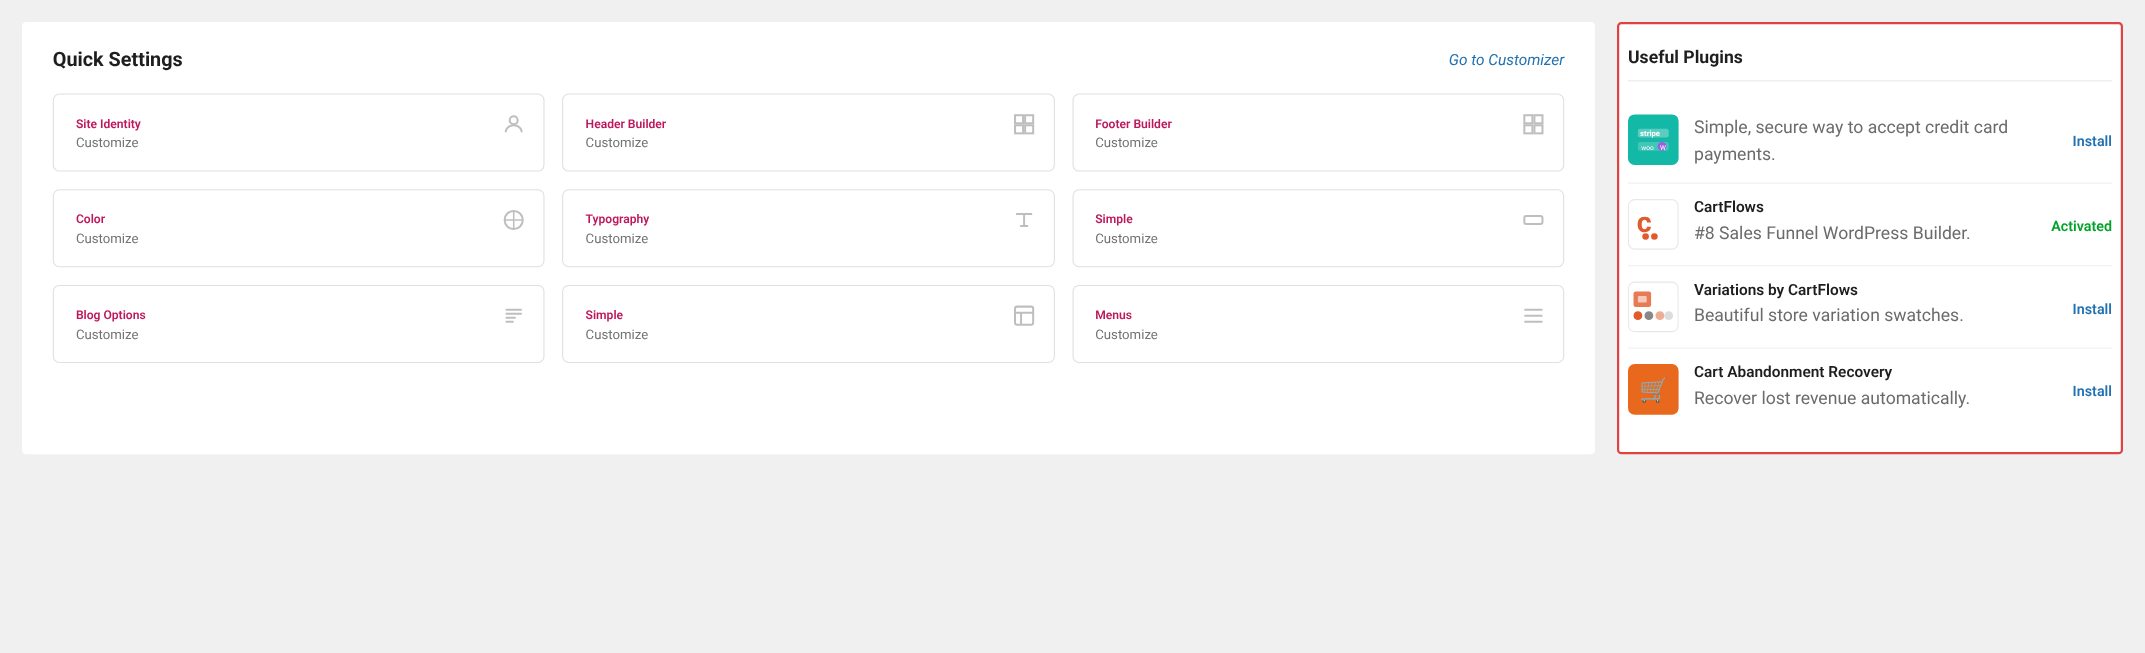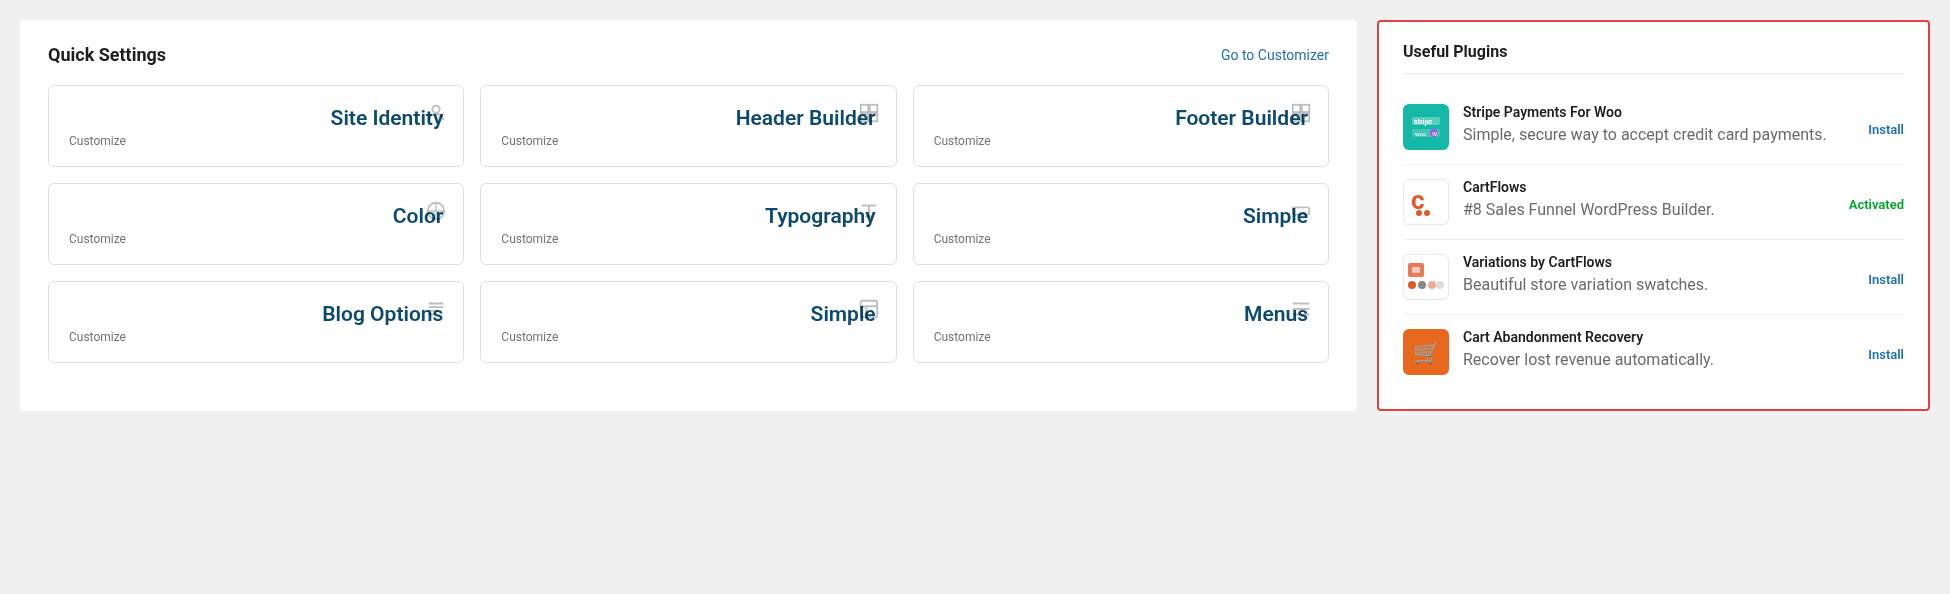--- a/index.html
+++ b/index.html
@@ -30,66 +30,66 @@
     .quick-settings-title {
       font-size: 18px;
       font-weight: 700;
       color: #1e1e1e;
     }
     .go-to-customizer {
       color: #2271b1;
       text-decoration: none;
       font-size: 14px;
       cursor: pointer;
+      font-style: italic;
     }
     .grid {
       display: grid;
       grid-template-columns: repeat(3, 1fr);
       gap: 16px;
     }
     .grid-item {
       border: 1px solid #e0e0e0;
       border-radius: 6px;
       padding: 20px 20px 18px;
       position: relative;
       cursor: pointer;
       background: #fff;
       transition: border-color 0.2s;
     }
     .grid-item-title {
-      font-size: 21px;
+      font-size: 11px;
       font-weight: 600;
-      color: #0c4a6e;
+      color: #be185d;
       margin-bottom: 4px;
-      text-align: right;
     }
     .grid-item-sub {
       font-size: 12px;
       color: #737373;
     }
     .grid-item-icon {
       position: absolute;
       top: 16px;
       right: 16px;
       width: 22px;
       height: 22px;
       opacity: 0.25;
     }
     .grid-item-icon svg {
       width: 22px;
       height: 22px;
     }
 
     
     .useful-plugins {
-      width: 553px;
+      width: 460px;
       background: #fff;
       border-radius: 4px;
       border: 2px solid #e04141;
-      padding: 20px 24px;
+      padding: 20px 8px;
       flex-shrink: 0;
     }
     .useful-plugins-title {
       font-size: 16px;
       font-weight: 700;
       color: #1e1e1e;
       margin-bottom: 16px;
       padding-bottom: 12px;
       border-bottom: 1px solid #e8e8e8;
     }
@@ -279,21 +279,20 @@
 
           <rect x="4" y="8" width="28" height="8" rx="2" fill="rgba(255,255,255,0.3)"></rect>
           <text x="6" y="15" font-size="7" fill="white" font-weight="bold">stripe</text>
           <rect x="4" y="20" width="28" height="8" rx="2" fill="rgba(255,255,255,0.2)"></rect>
           <text x="7" y="27" font-size="6" fill="white">woo</text>
           <circle cx="26" cy="24" r="4" fill="#9b5de5"></circle>
           <text x="24" y="27" font-size="6" fill="white">W</text>
         </svg>
       </div>
       <div class="plugin-info">
-        <div class="plugin-name">Stripe Payments For Woo</div>
         <div class="plugin-desc">Simple, secure way to accept credit card payments.</div>
       </div>
       <div class="plugin-action install">Install</div>
     </div>
 
     <div class="plugin-item">
       <div class="plugin-icon cartflows">
         <svg width="38" height="38" viewBox="0 0 38 38">
           <text x="4" y="26" font-size="26" fill="#e05a2b" font-weight="bold">c</text>
           <circle cx="12" cy="30" r="3" fill="#e05a2b"></circle>

